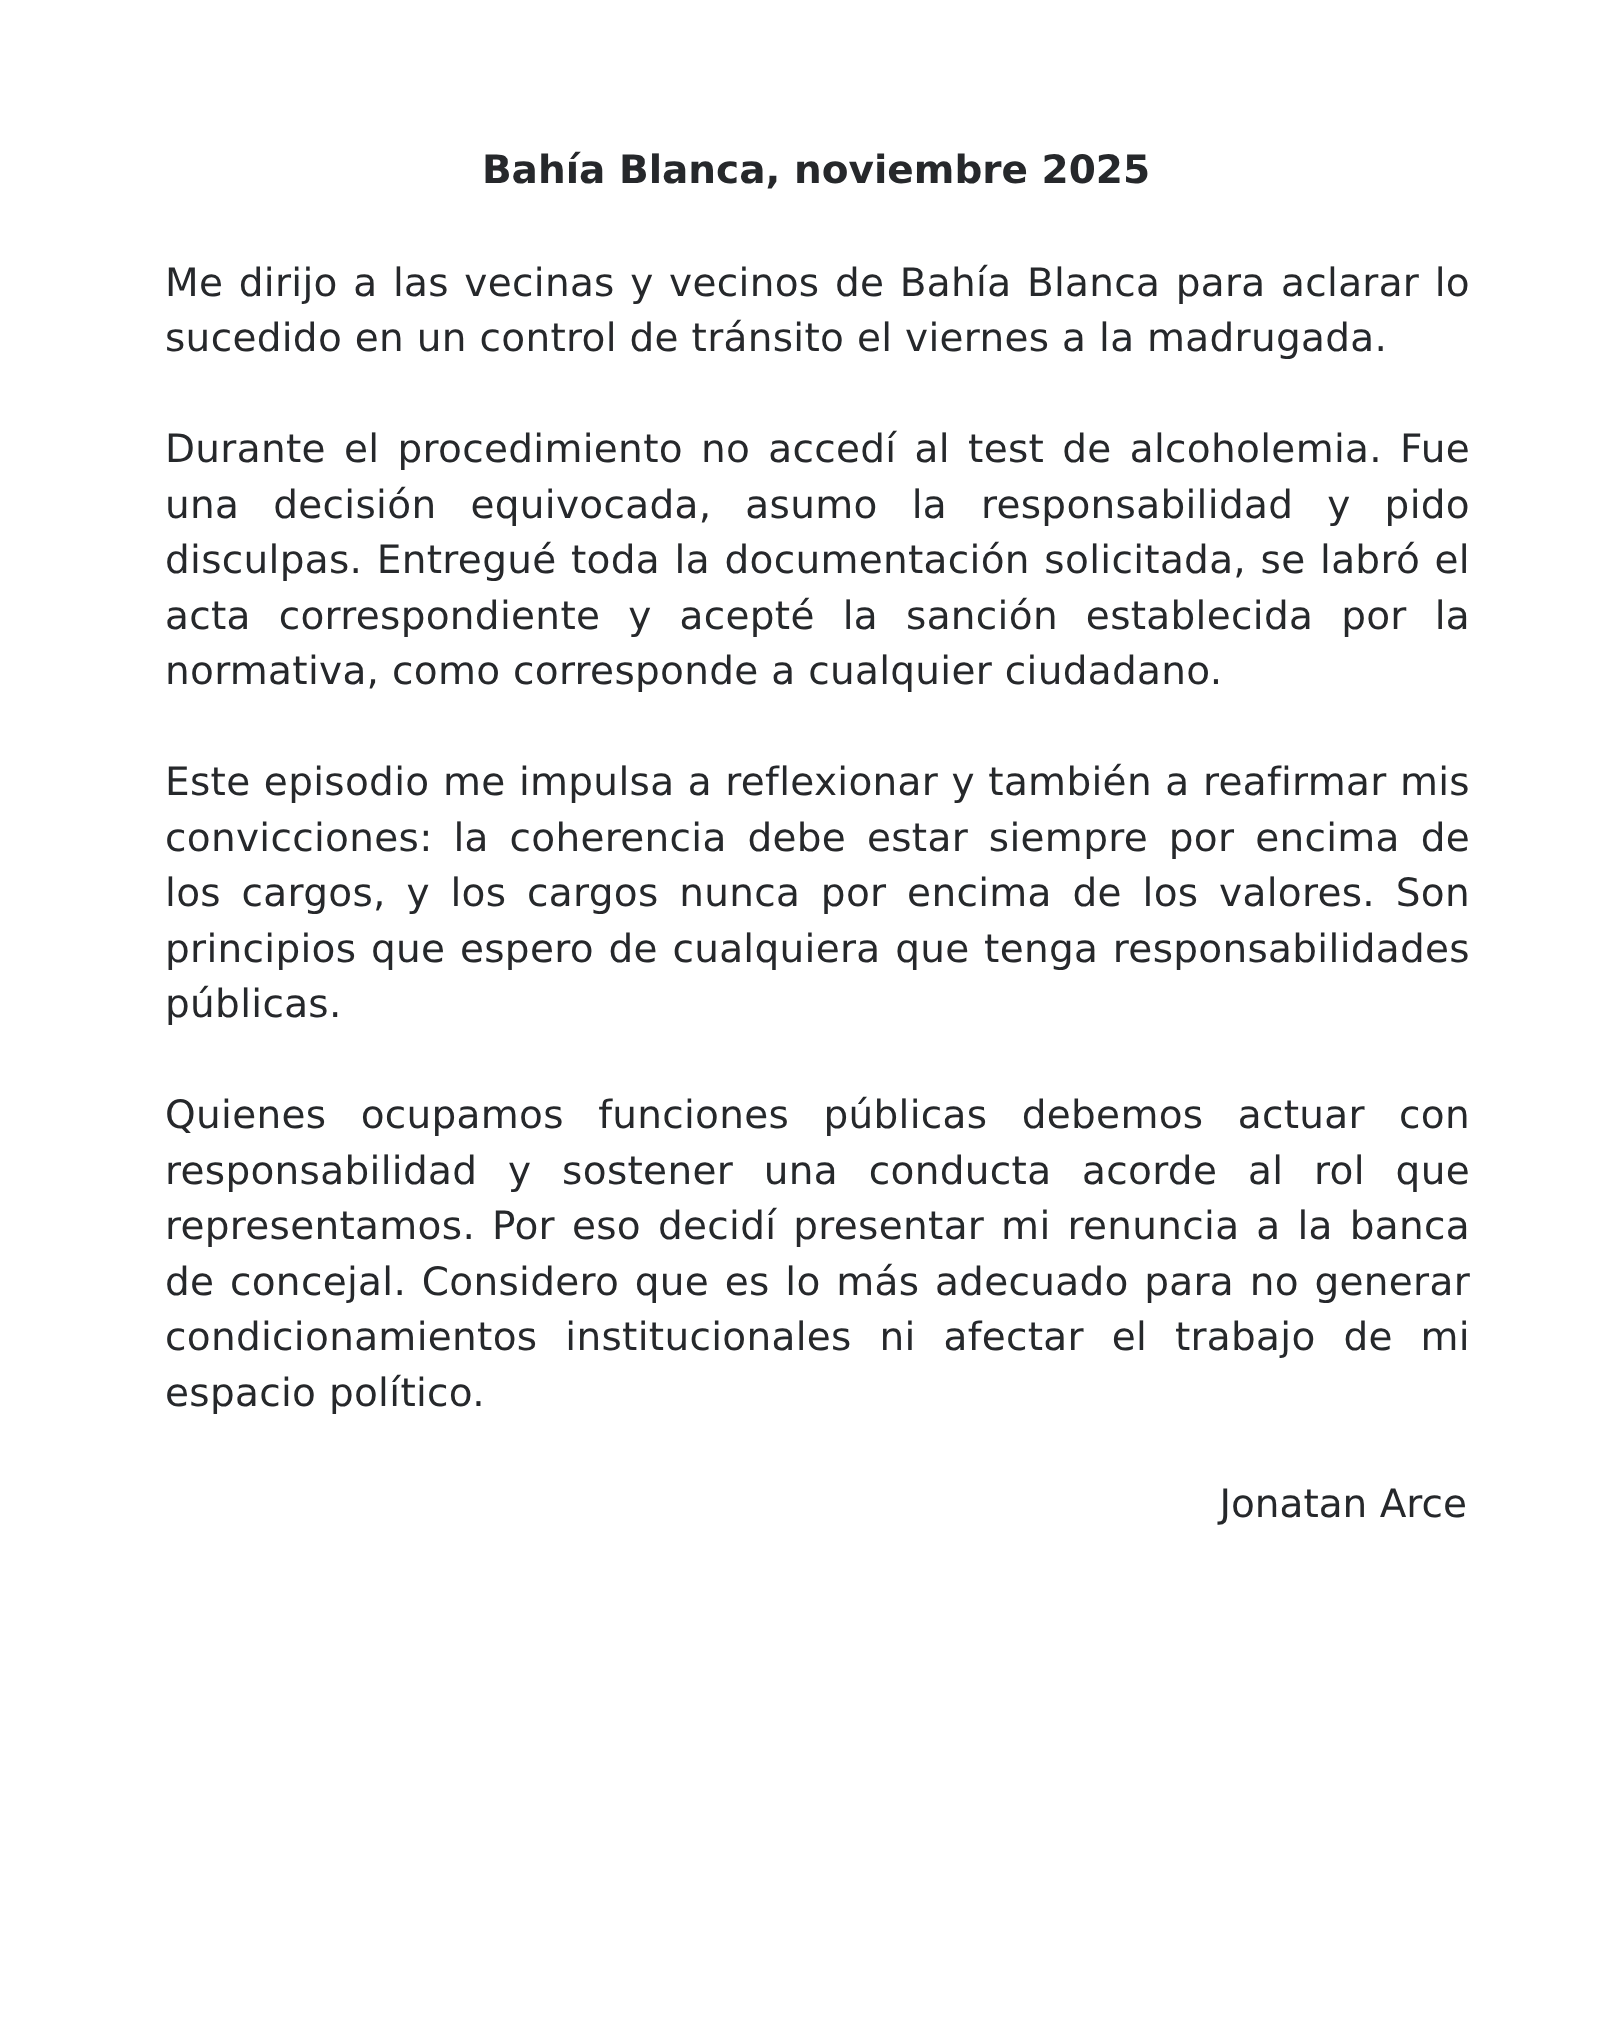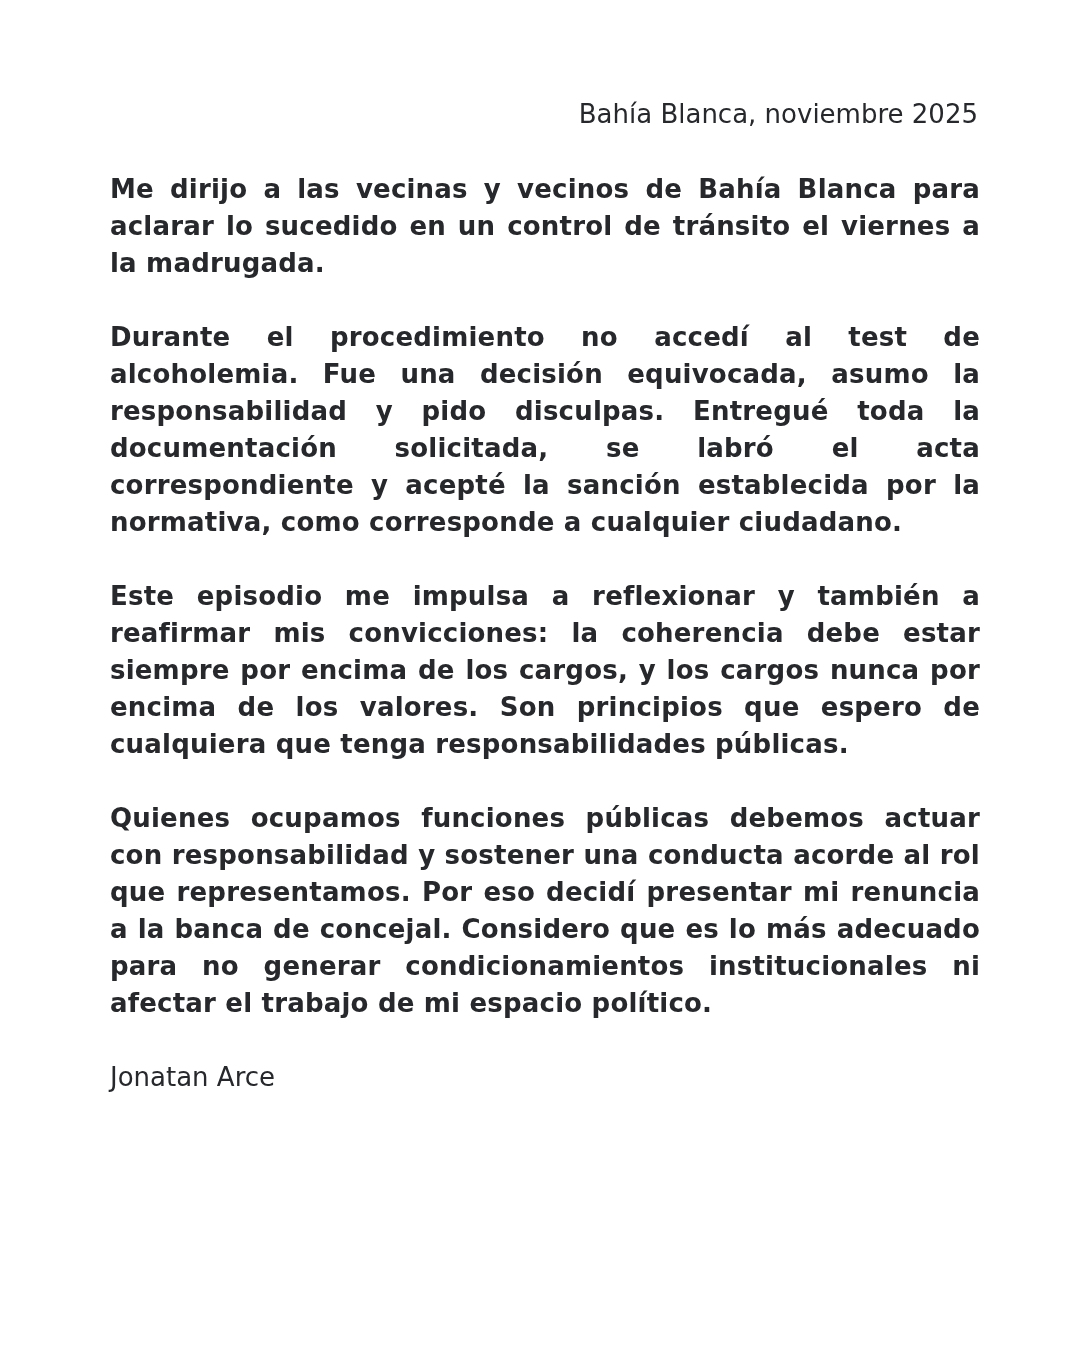--- a/index.html
+++ b/index.html
@@ -14,33 +14,33 @@
     background: #ffffff;
     box-sizing: border-box;
     padding: 96px 100px 0 110px;
     font-family: "DejaVu Sans", "Liberation Sans", sans-serif;
     color: #26282b;
     font-size: 26px;
     line-height: 37px;
     overflow: hidden;
   }
   .dateline {
-    text-align: right;
+    text-align: center;
     margin: 0 0 38px 0;
     padding-right: 2px;
+    font-weight: bold;
   }
   .letter-body p {
     margin: 0 0 37px 0;
     text-align: justify;
     text-justify: inter-word;
     letter-spacing: 0.2px;
-    font-weight: bold;
   }
   .signature {
-    text-align: left;
+    text-align: right;
     margin-top: 10px;
     padding-right: 2px;
   }
 </style>
 </head>
 <body>
 
 <div class="page">
   <div class="dateline">Bahía Blanca, noviembre 2025</div>
 

